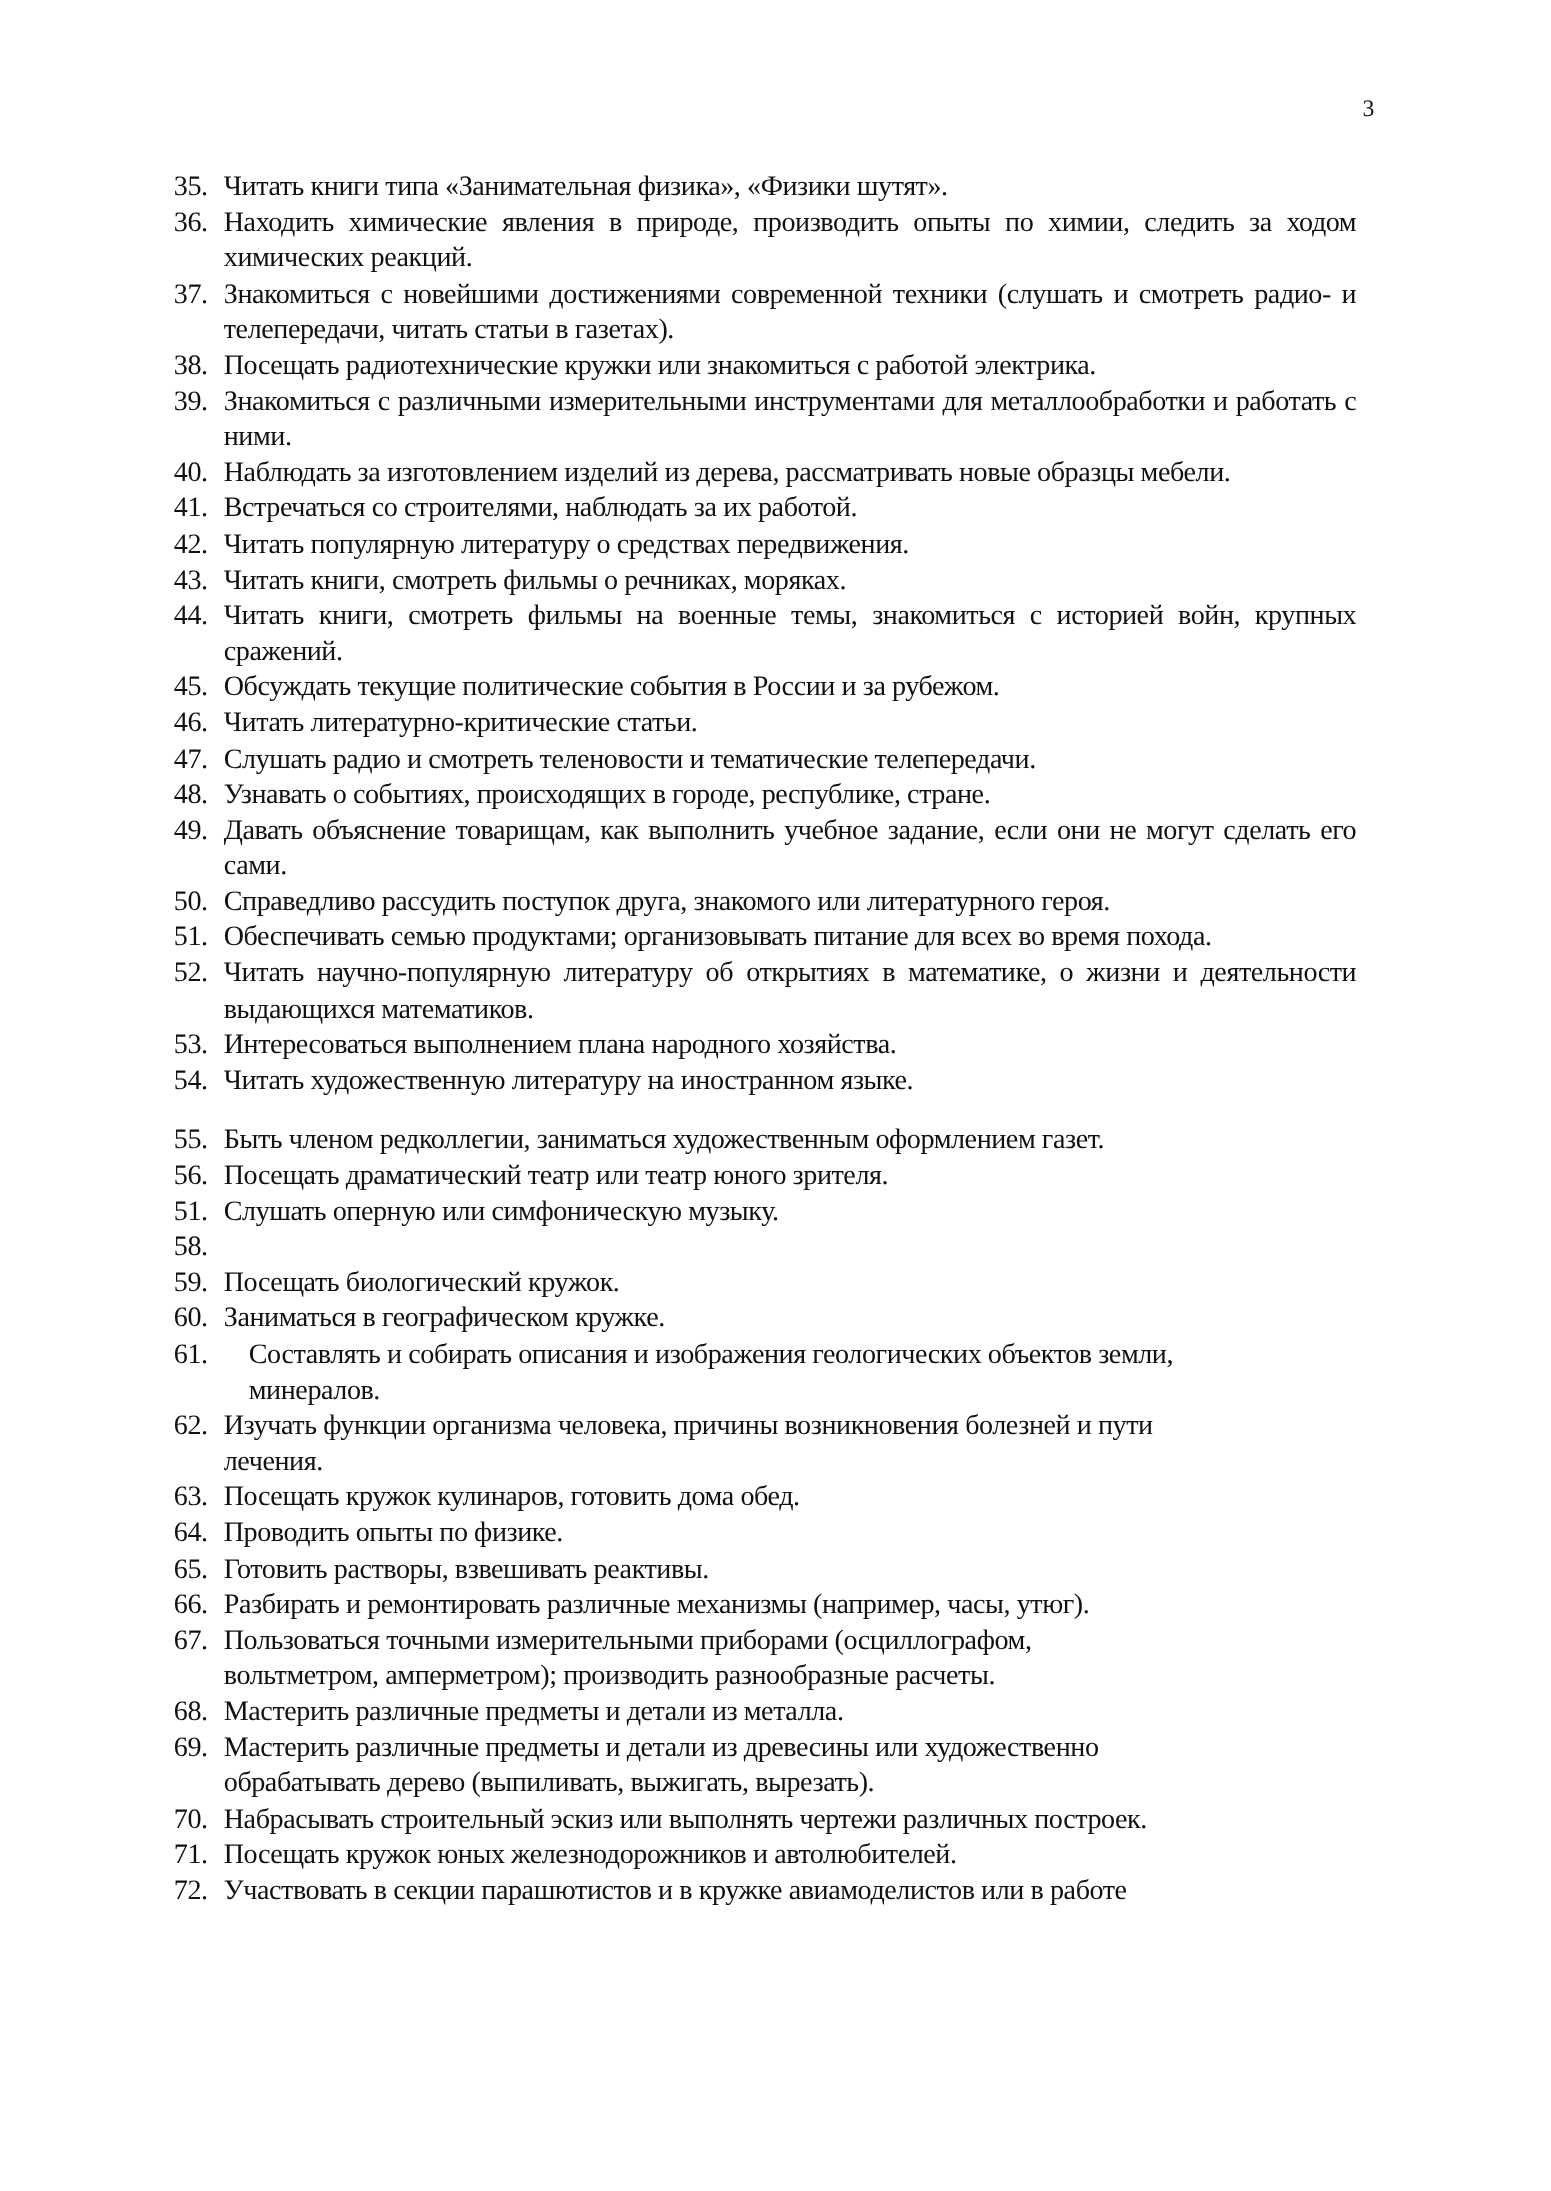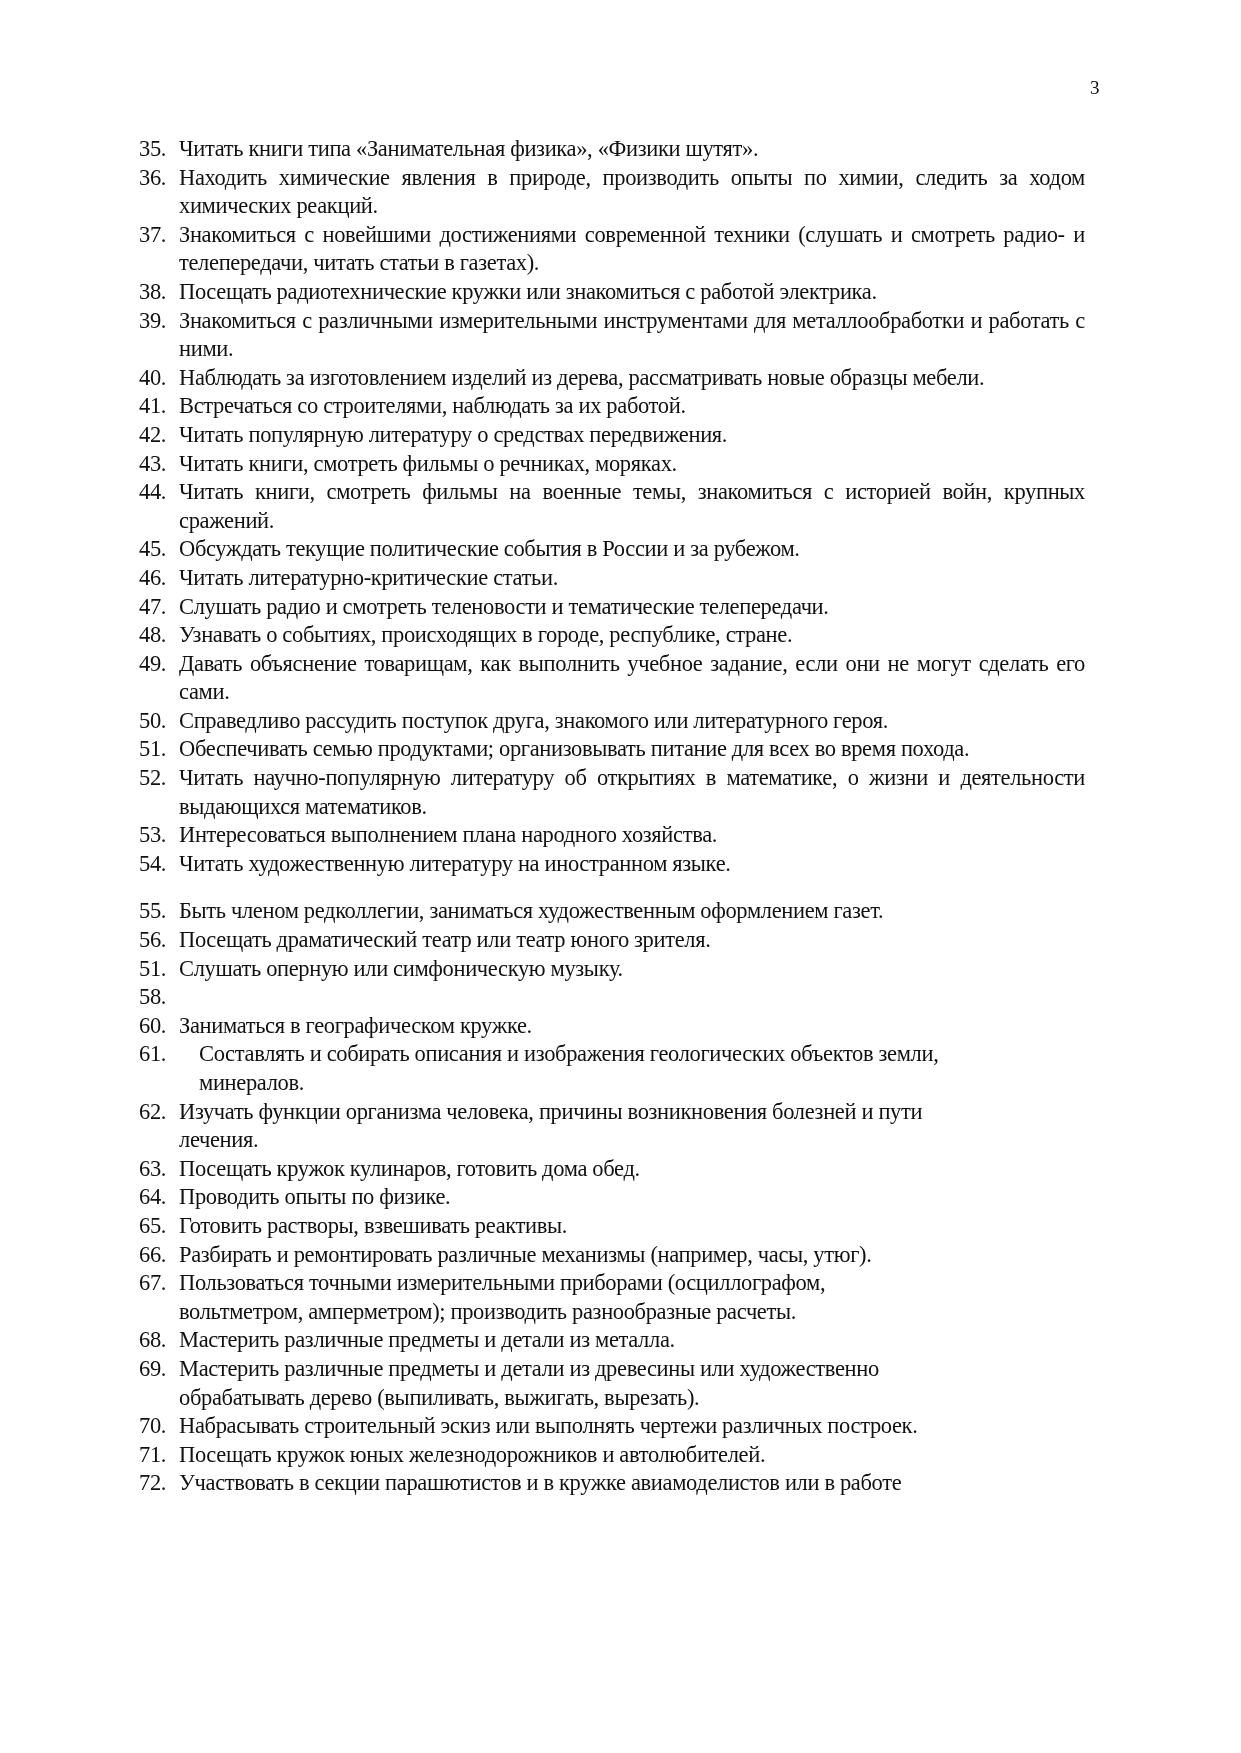--- a/index.html
+++ b/index.html
@@ -148,20 +148,24 @@
       <span class="text">Посещать драматический театр или театр юного зрителя.</span>
     </li>
     <li class="item">
       <span class="num">51.</span>
       <span class="text">Слушать оперную или симфоническую музыку.</span>
     </li>
     <li class="item">
       <span class="num">58.</span>
     </li>
     <li class="item">
+      <span class="num">59.</span>
+      <span class="text">Посещать биологический кружок.</span>
+    </li>
+    <li class="item">
       <span class="num">60.</span>
       <span class="text">Заниматься в географическом кружке.</span>
     </li>
     <li class="item">
       <span class="num">61.</span>
       <span class="text" style="flex: 0 0 auto; max-width: 812px; margin-left: 20px;">Составлять и собирать описания и изображения геологических объектов земли, минералов.</span>
     </li>
     <li class="item">
       <span class="num">62.</span>
       <span class="text" style="flex: 0 0 auto; max-width: 812px;">Изучать функции организма человека, причины возникновения болезней и пути лечения.</span>

